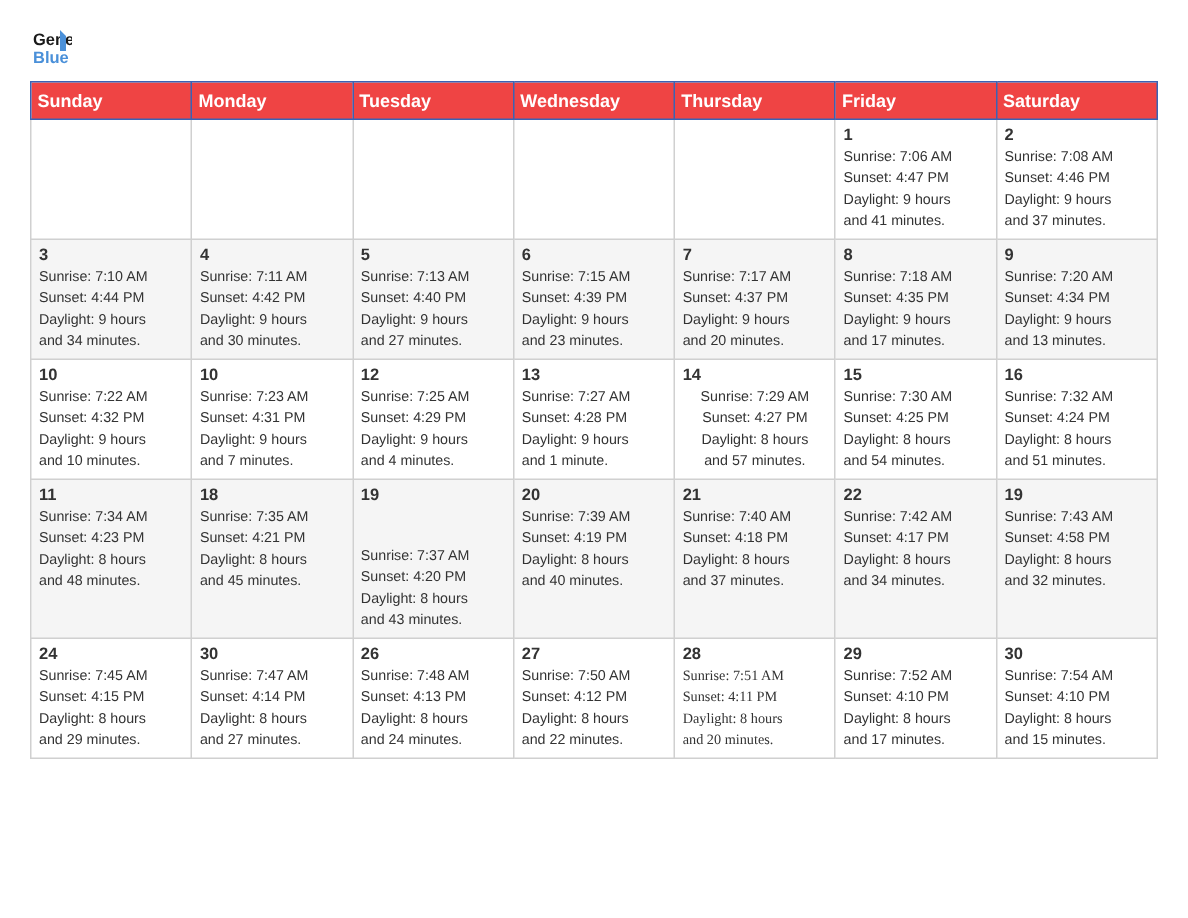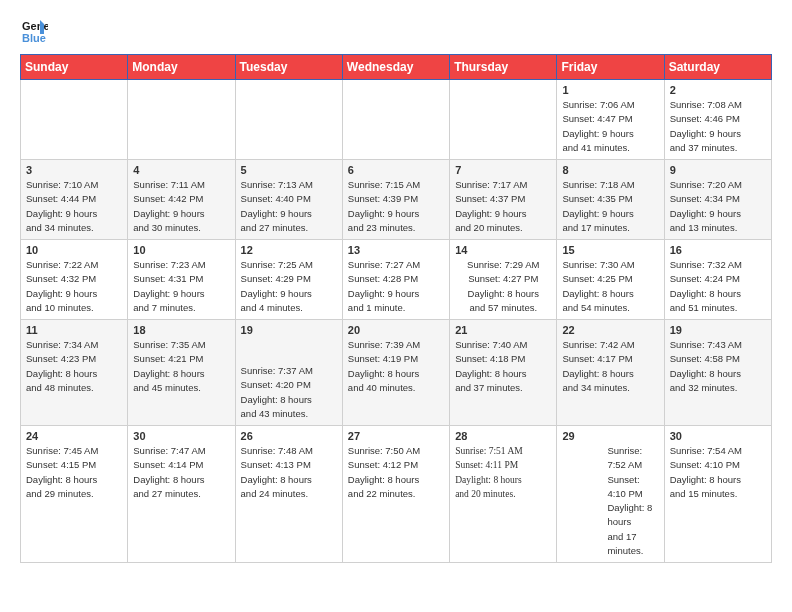--- a/index.html
+++ b/index.html
@@ -322,21 +322,21 @@
           </td>
           <td>
             <span class="day-num">28</span>
             <div class="day-info" style="white-space: pre-line; font-family: Liberation Serif, serif;">Sunrise: 7:51 AM
 Sunset: 4:11 PM
 Daylight: 8 hours
 and 20 minutes.</div>
           </td>
           <td>
             <span class="day-num">29</span>
-            <div class="day-info" style="white-space: pre-line; margin-left: 45px;">Sunrise: 7:52 AM
+            <div class="day-info" style="white-space: pre-line;">Sunrise: 7:52 AM
 Sunset: 4:10 PM
 Daylight: 8 hours
 and 17 minutes.</div>
           </td>
           <td>
             <span class="day-num">30</span>
             <div class="day-info" style="white-space: pre-line;">Sunrise: 7:54 AM
 Sunset: 4:10 PM
 Daylight: 8 hours
 and 15 minutes.</div>

